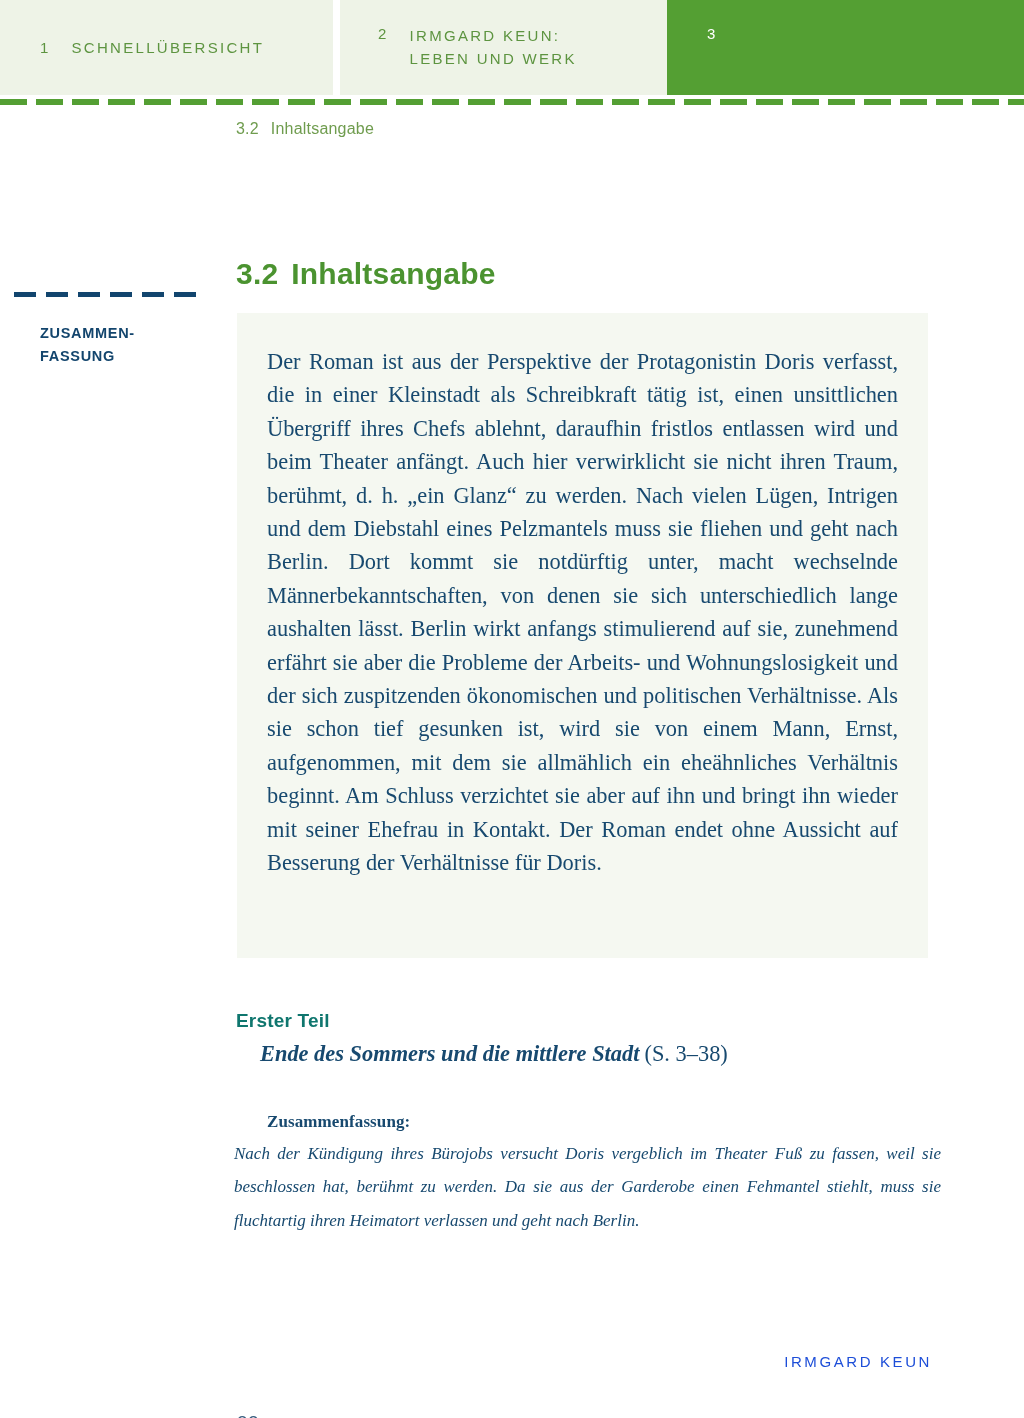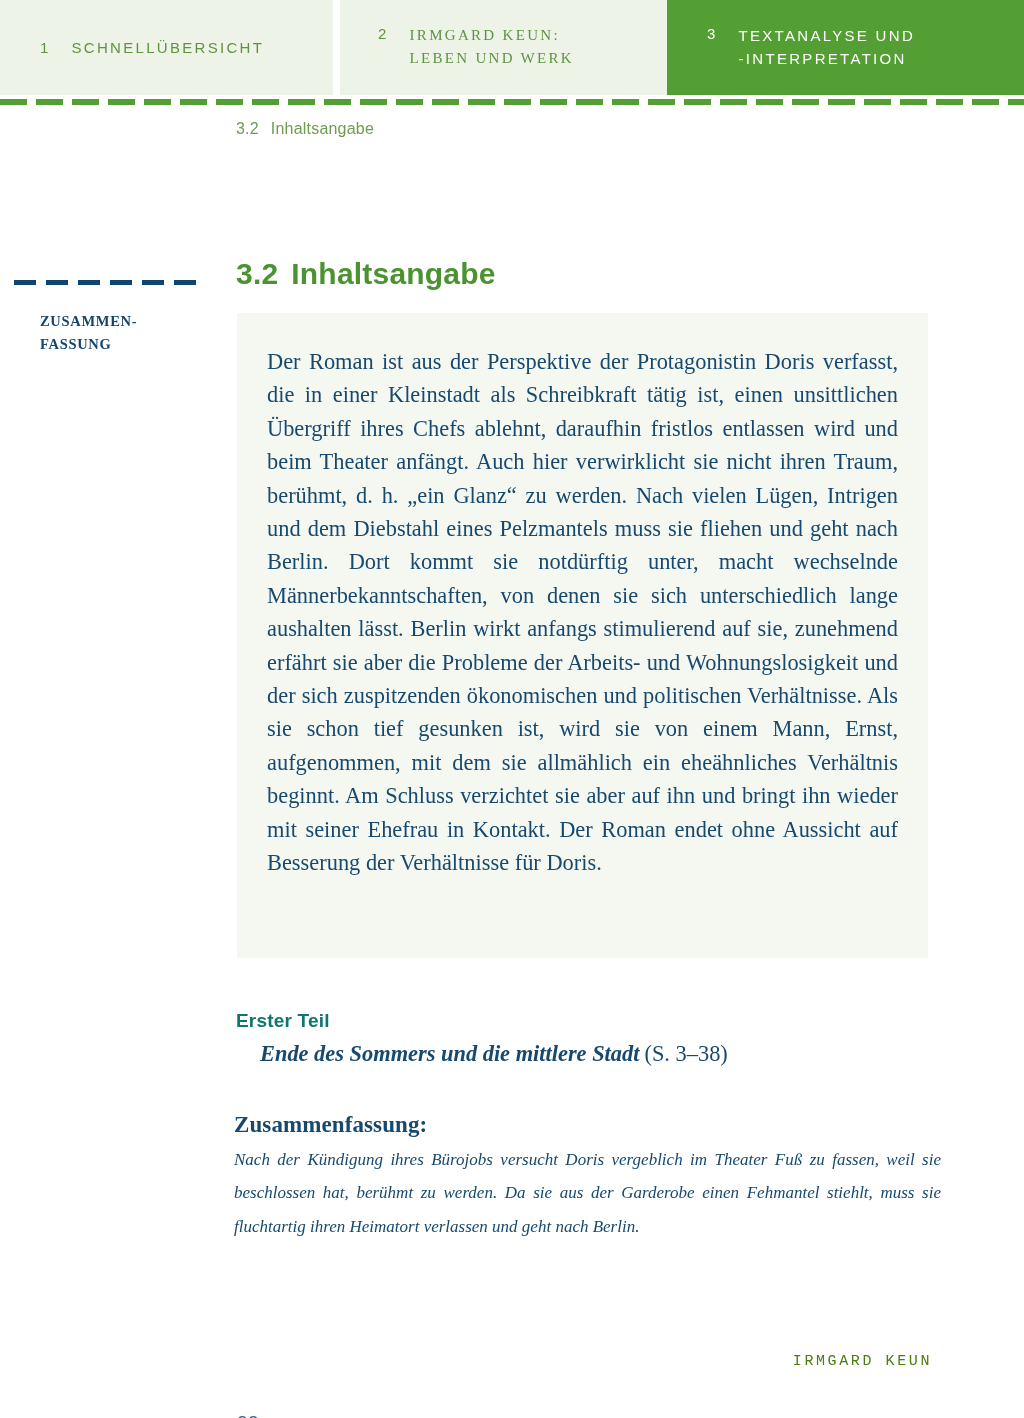--- a/index.html
+++ b/index.html
@@ -85,23 +85,22 @@
     font-size: 30px;
     font-weight: bold;
     color: #4b9330;
     letter-spacing: 0.2px;
   }
   #section-title .st-num { margin-right: 13px; }
 
   
   #margin-note {
     position: absolute;
-    left: 14px; top: 280px;
+    left: 14px; top: 292px;
     width: 200px;
-    font-family: Liberation Serif, serif;
   }
   #margin-note-rule {
     width: 190px; height: 5px;
     background-image: repeating-linear-gradient(
        to right,
        #12456e 0px, #12456e 22px,
        rgba(255,255,255,0) 22px, rgba(255,255,255,0) 32px);
   }
   #margin-note-label {
     margin-top: 25px;
@@ -164,23 +163,24 @@
 
   
   #part-summary {
     position: absolute;
     left: 234px; top: 1112px;
     width: 707px;
     font-family: "Liberation Serif", serif;
     color: #17496f;
   }
   #part-summary-label {
-    font-size: 23px;
+    font-size: 17px;
     font-weight: bold;
     letter-spacing: 0.1px;
+    margin-left: 33px;
   }
   #part-summary-text {
     margin-top: 5px;
     font-size: 17px;
     font-style: italic;
     line-height: 33.4px;
     text-align: justify;
     text-justify: inter-word;
   }
 
@@ -189,45 +189,42 @@
     position: absolute;
     left: 237px; top: 1412px;
     font-size: 19px;
     color: #3a5f80;
     letter-spacing: 0.5px;
   }
   #footer-book-title {
     position: absolute;
     right: 92px; top: 1353px;
     font-size: 15px;
-    color: #4d7c0f;
+    color: #1d4ed8;
     letter-spacing: 2.6px;
-    font-family: Liberation Mono, monospace;
   }
 </style>
 </head>
 <body>
 
 <div id="tab-bar">
 
   <div id="tab-1" class="tab tab-inactive">
     <span class="tab-num">1</span>
     <span class="tab-label">SCHNELLÜBERSICHT</span>
   </div>
 
   <div id="tab-2" class="tab tab-inactive">
     <span class="tab-num">2</span>
-    <span class="tab-label" style="white-space: pre-line; font-family: Liberation Serif, serif;">IRMGARD KEUN:
+    <span class="tab-label" style="white-space: pre-line;">IRMGARD KEUN:
 LEBEN UND WERK</span>
   </div>
 
   <div id="tab-3" class="tab tab-active">
     <span class="tab-num">3</span>
-    <span class="tab-label" style="white-space: pre-line;">TEXTANALYSE UND
--INTERPRETATION</span>
   </div>
 
 </div>
 
 <div id="tab-rule"></div>
 
 <div id="running-head">
   <span class="rh-num">3.2</span><span class="rh-title">Inhaltsangabe</span>
 </div>
 

